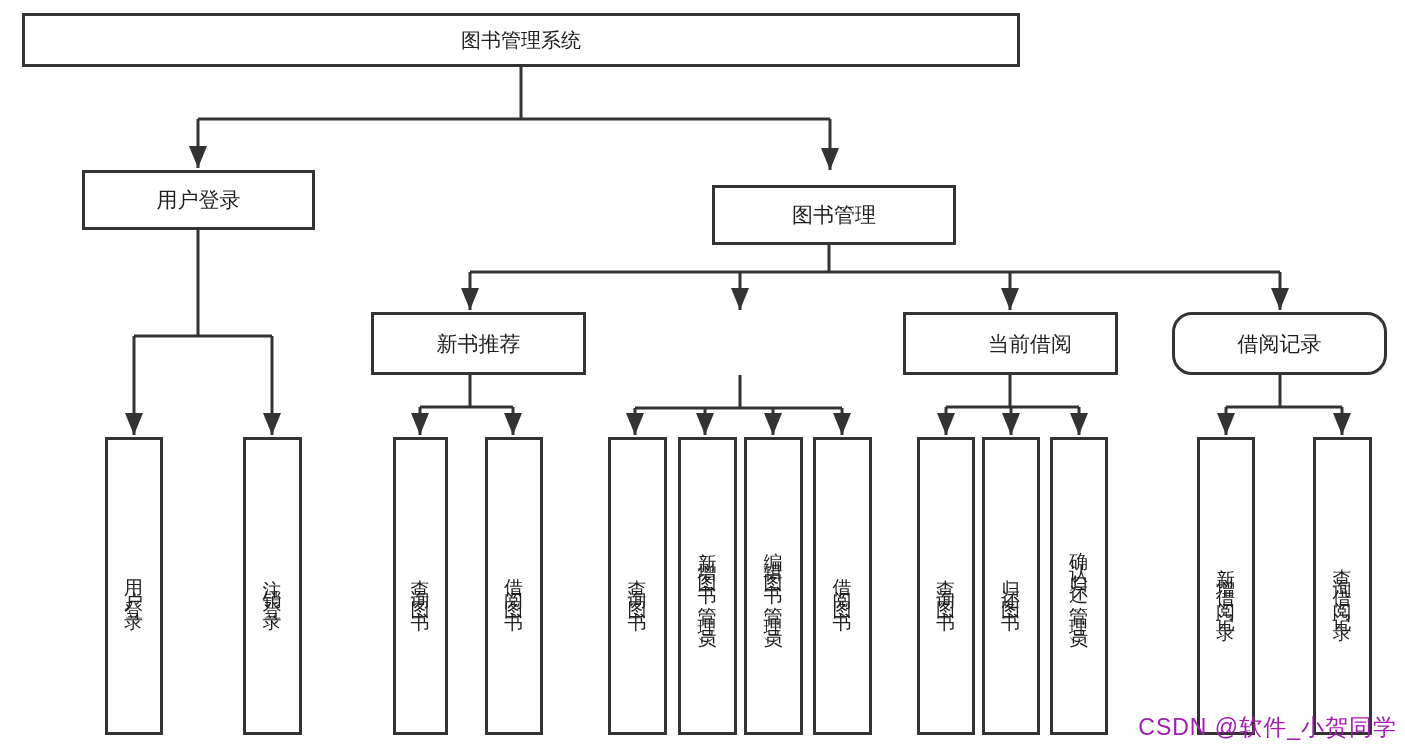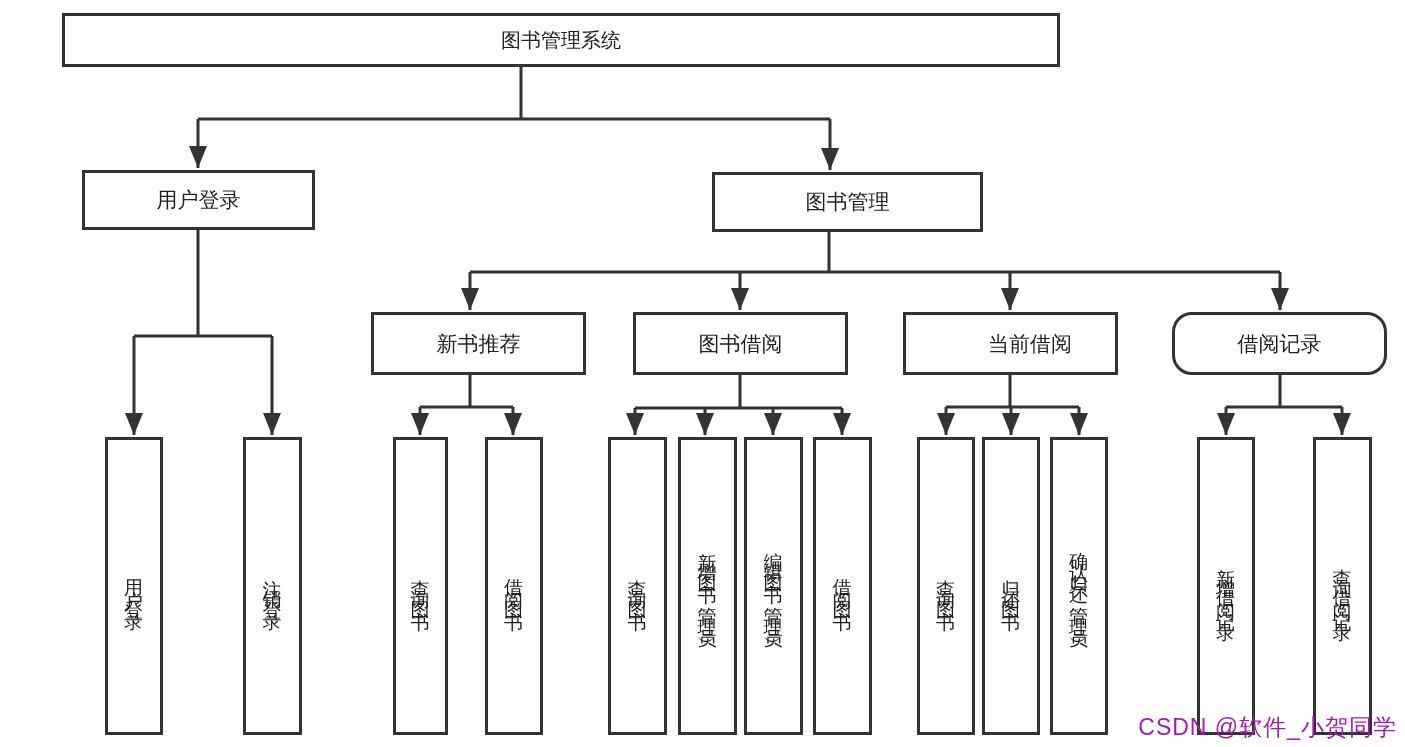--- a/index.html
+++ b/index.html
@@ -89,27 +89,26 @@
       <line x1="773" y1="408" x2="773" y2="435"></line>
       <line x1="842" y1="408" x2="842" y2="435"></line>
       <line x1="946" y1="407" x2="946" y2="435"></line>
       <line x1="1011" y1="407" x2="1011" y2="435"></line>
       <line x1="1079" y1="407" x2="1079" y2="435"></line>
       <line x1="1226" y1="407" x2="1226" y2="435"></line>
       <line x1="1342" y1="407" x2="1342" y2="435"></line>
     </g>
   </svg>
 
-  <div class="box root" style="left:22px; top:13px; width:998px; height:54px;margin-left:40px;">图书管理系统</div>
+  <div class="box root" style="left:22px; top:13px; width:998px; height:54px;">图书管理系统</div>
 
   <div class="box h" style="left:82px; top:170px; width:233px; height:60px;">用户登录</div>
-  <div class="box h" style="left:712px; top:172px; width:271px; height:60px;">图书管理</div>
+  <div class="box h" style="left:712px; top:185px; width:244px; height:60px;">图书管理</div>
 
   <div class="box h" style="left:363px; top:312px; width:215px; height:63px;margin-left:8px;">新书推荐</div>
-  <div class="box h" style="left:633px; top:312px; width:215px; height:63px;">图书借阅</div>
   <div class="box h" style="left:903px; top:312px; width:215px; height:63px;padding-left:39px;">当前借阅</div>
   <div class="box h" style="left:1172px; top:312px; width:215px; height:63px;border-radius:20px;">借阅记录</div>
 
   <div class="box v" style="left:105px; top:437px; width:58px; height:298px;">用户登录</div>
   <div class="box v" style="left:243px; top:437px; width:59px; height:298px;">注销登录</div>
 
   <div class="box v" style="left:393px; top:437px; width:55px; height:298px;">查询图书</div>
   <div class="box v" style="left:485px; top:437px; width:58px; height:298px;">借阅图书</div>
 
   <div class="box v" style="left:608px; top:437px; width:59px; height:298px;">查询图书</div>

